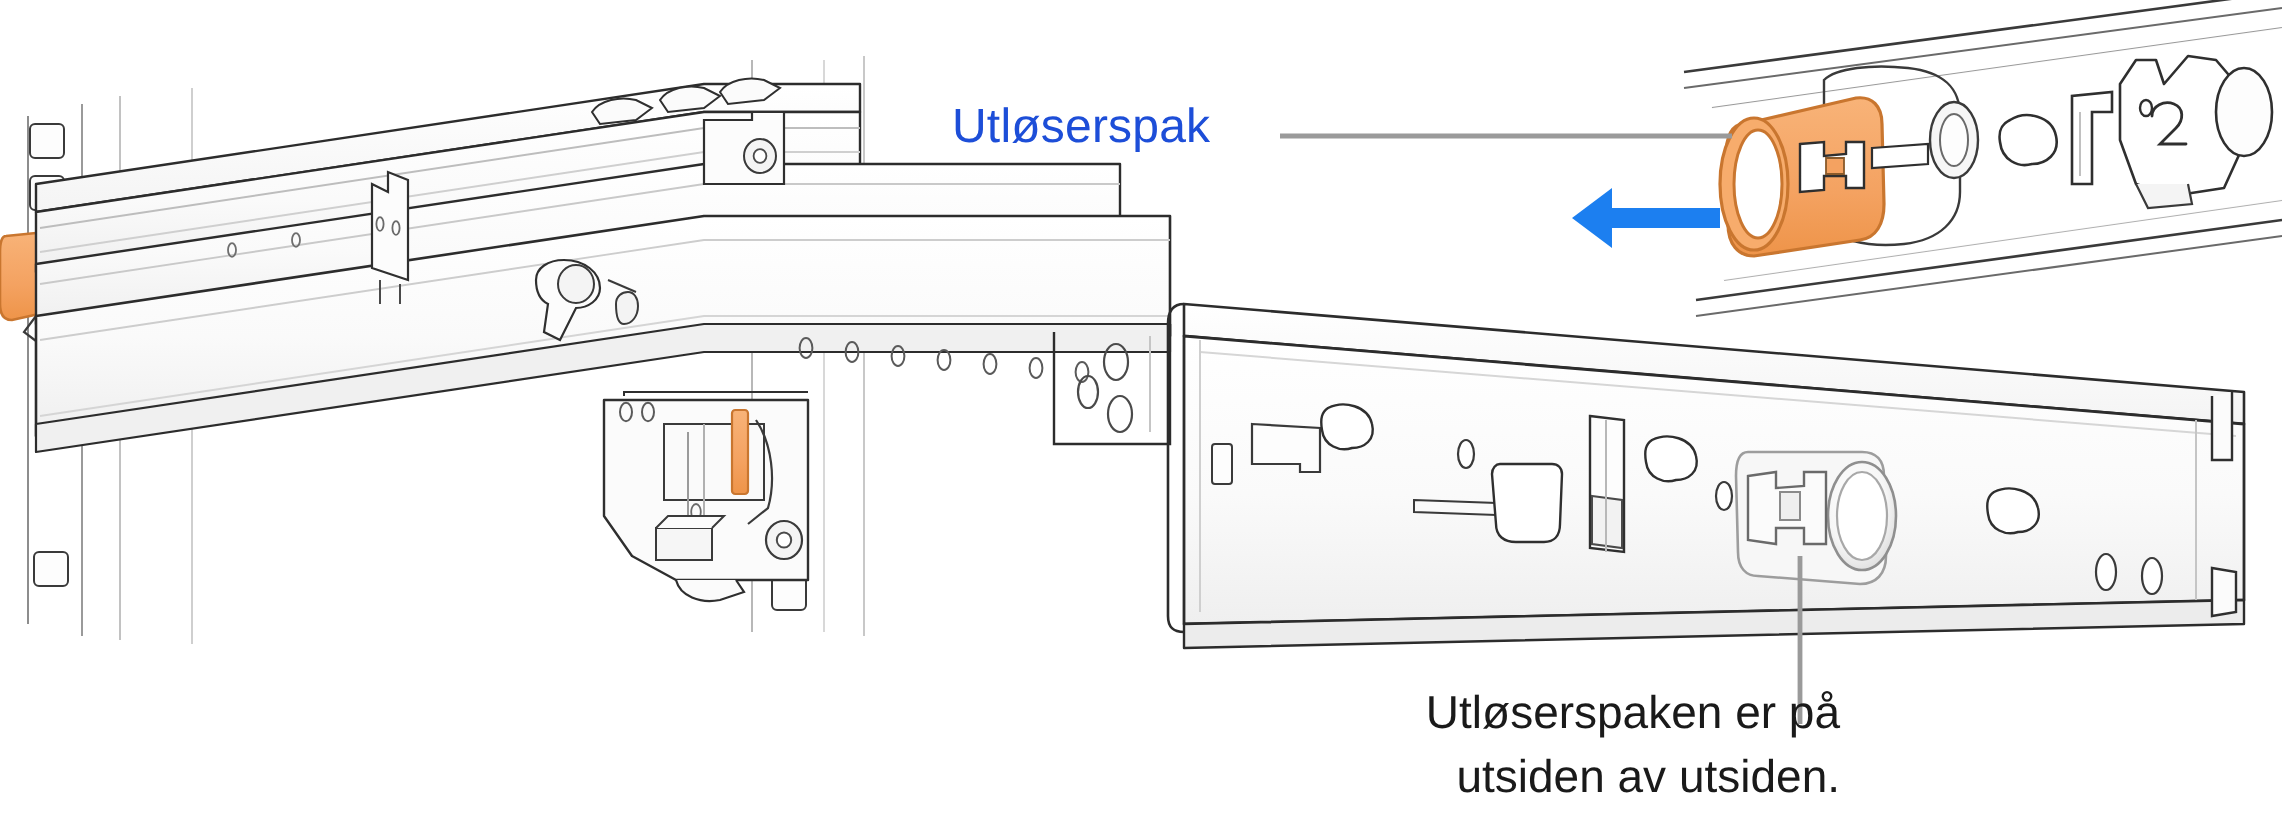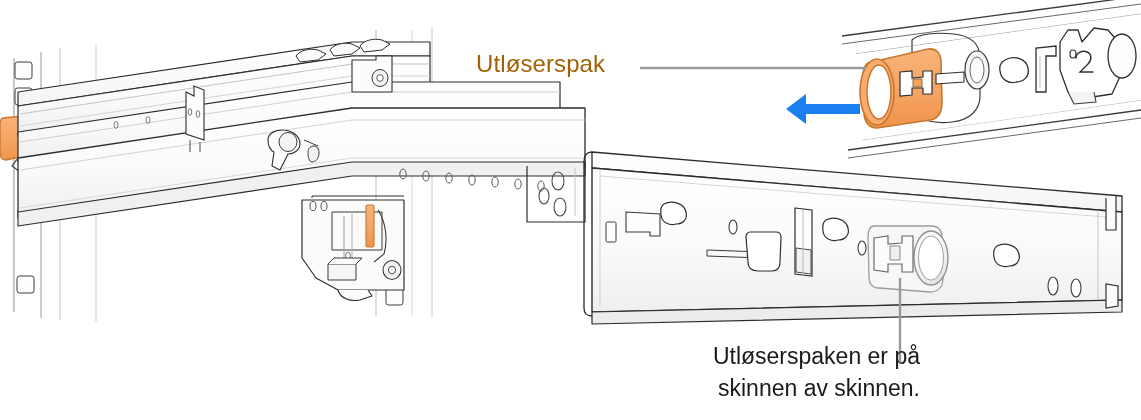--- a/index.html
+++ b/index.html
@@ -17,21 +17,21 @@
   }
   #artwork {
     position: absolute;
     left: 0;
     top: 0;
     width: 1141px;
     height: 420px;
   }
   .callout-label {
     position: absolute;
-    color: #a16207;
+    color: #1d4ed8;
     font-family: "Liberation Sans", sans-serif;
     font-size: 24px;
     line-height: 1.0;
     white-space: nowrap;
     letter-spacing: 0.1px;
   }
   #lbl-release-lever {
     left: 476px;
     top: 52px;
   }
@@ -335,16 +335,16 @@
       <line x1="640" y1="68" x2="866" y2="68" stroke="#9a9a9a" stroke-width="2.4"></line>
 
       <line x1="900" y1="278" x2="900" y2="362" stroke="#9a9a9a" stroke-width="2.4"></line>
     </g>
   </svg>
 
   <div class="callout-label" id="lbl-release-lever">Utløserspak</div>
 
   <div id="caption-block">
     <span class="caption-line">Utløserspaken er på</span>
-    <span class="caption-line">skinnen av skinnen.</span>
+    <span class="caption-line">utsiden av utsiden.</span>
   </div>
 
 </div>
 
 </body></html>

